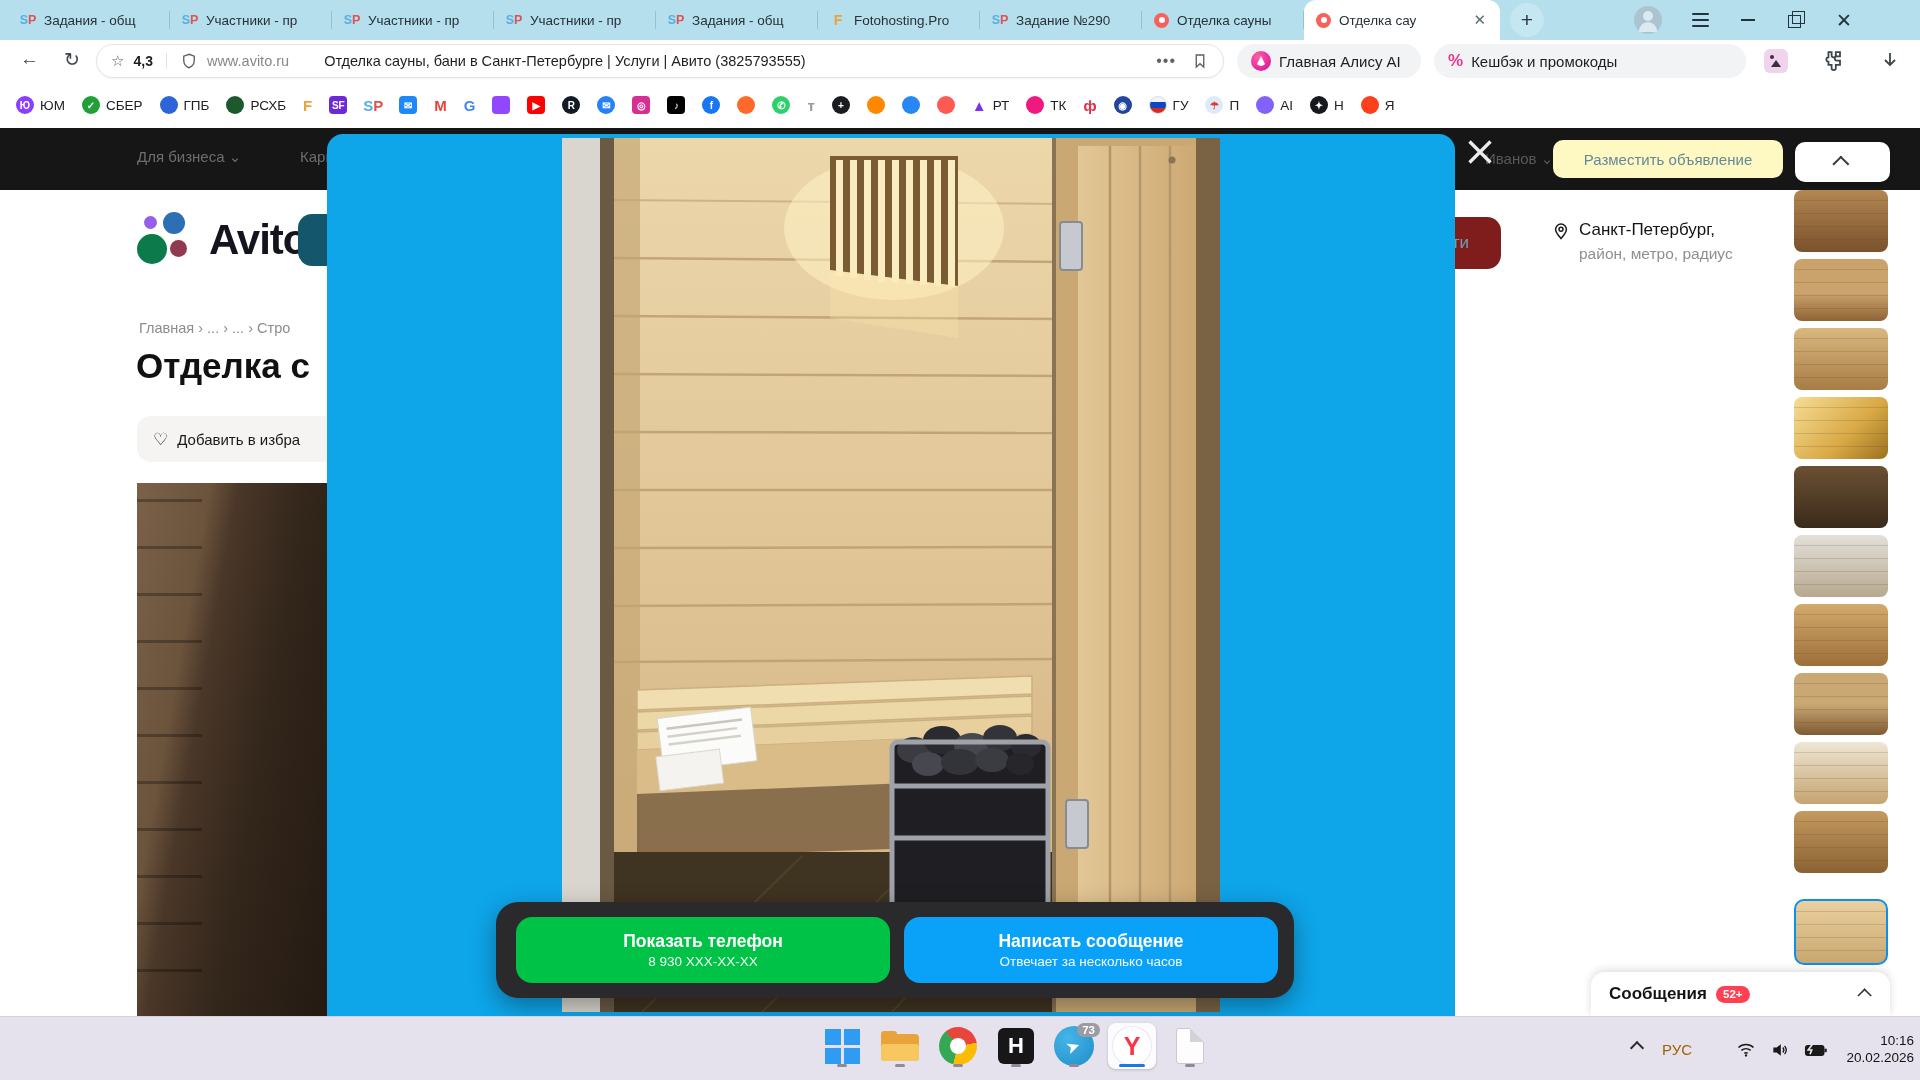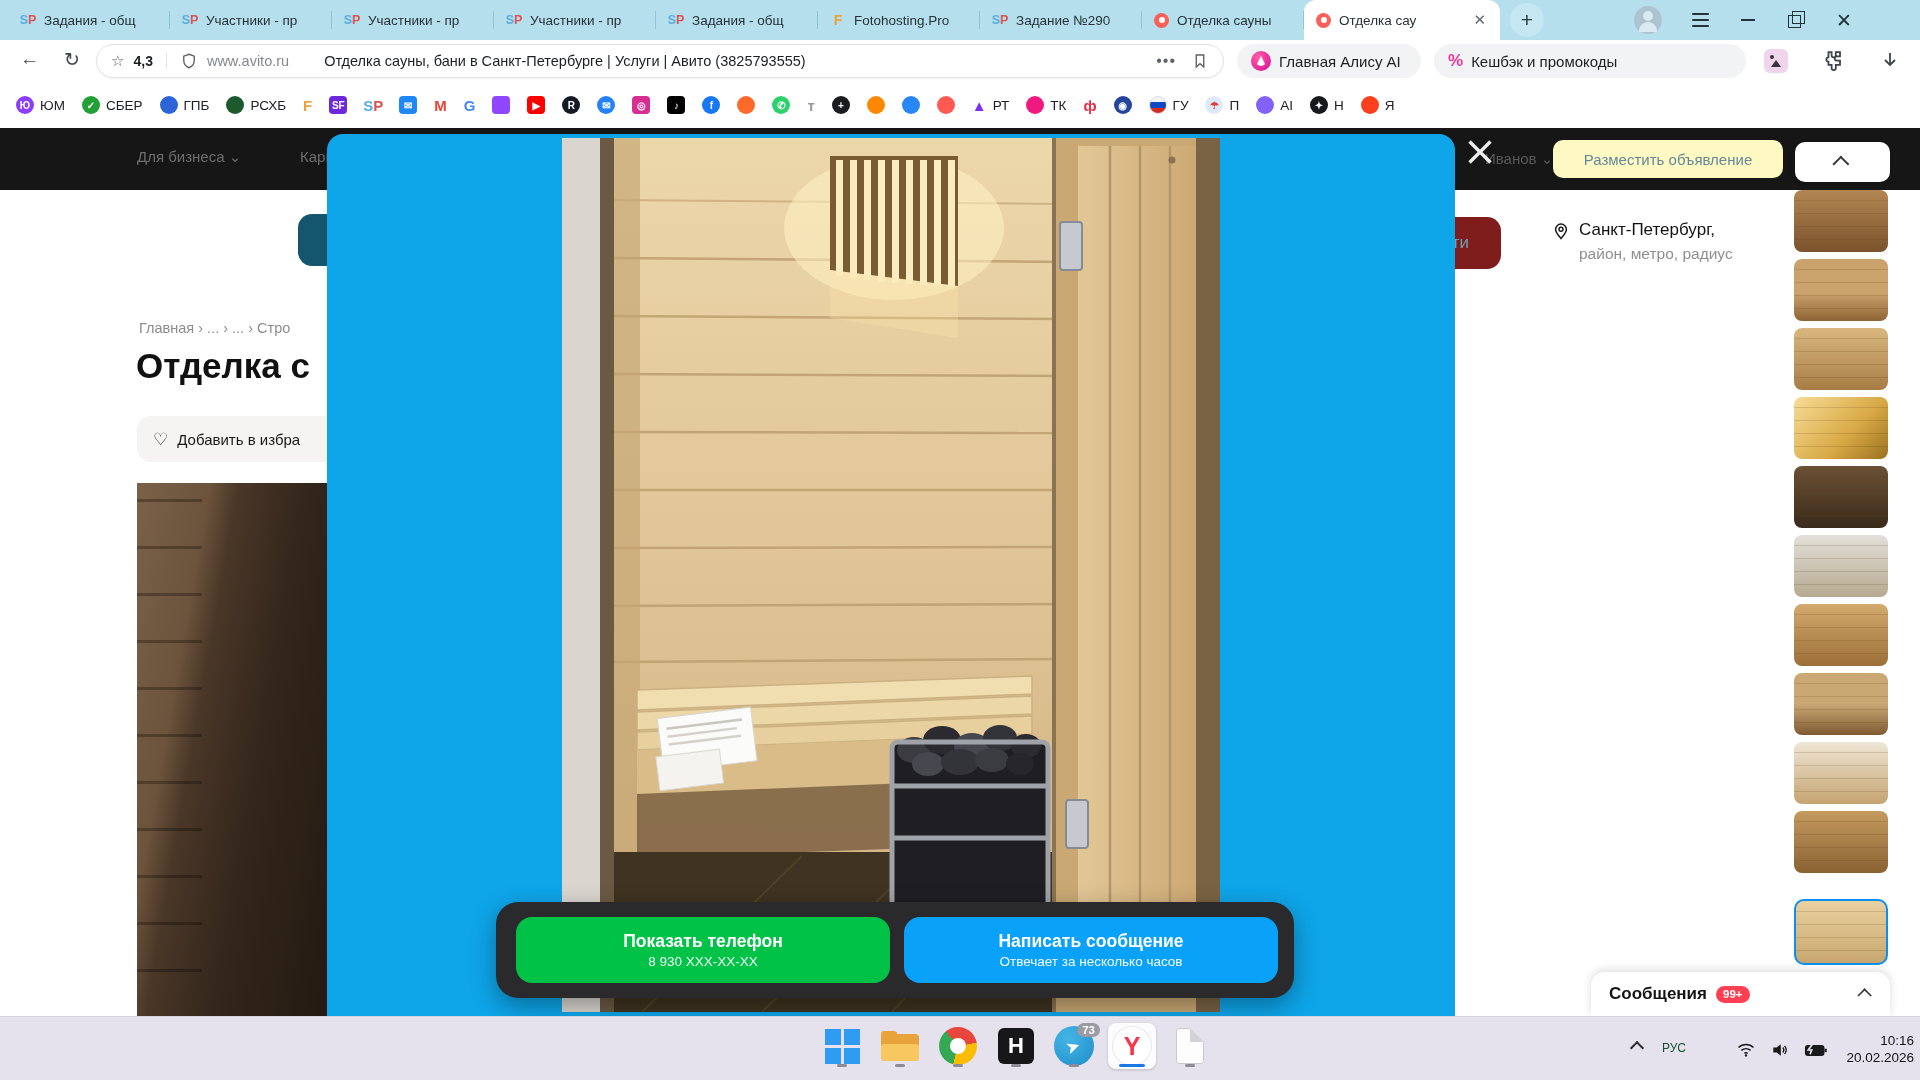--- a/index.html
+++ b/index.html
@@ -151,21 +151,21 @@
   .chrome-ic { width:38px; height:38px; border-radius:50%; background:conic-gradient(from -40deg, #e8453c 0 120deg, #fbbc05 120deg 235deg, #34a853 235deg 360deg); position:relative; }
   .chrome-ic::after { content:""; position:absolute; left:11px; top:11px; width:16px; height:16px; border-radius:50%; background:#fff; }
   .h-ic { width:36px; height:36px; background:#17171a; border-radius:6px; color:#fff; font-weight:800; font-size:22px; display:flex; align-items:center; justify-content:center; }
   .tg-ic { width:40px; height:40px; border-radius:50%; background:radial-gradient(circle at 35% 30%, #45b5e8, #1f8dc8); color:#fff; display:flex; align-items:center; justify-content:center; font-size:17px; }
   .tg-ic span { transform:rotate(-20deg) translateX(-1px); }
   .tb-badge { position:absolute; top:0px; right:-2px; background:#9b9ba3; color:#fff; font-size:11.5px; font-weight:700; border-radius:9px; padding:1px 5px; }
   .ya-ic { width:38px; height:38px; border-radius:50%; background:#fff; box-shadow:0 0 0 1px rgba(0,0,0,.08); display:flex; align-items:center; justify-content:center; font-size:25px; font-weight:800; color:#fb3347; }
   .note-ic { position:relative; width:28px; height:36px; background:#fdfdfd; border:1px solid #c9c9cf; border-radius:3px; }
   .note-ic::before { content:""; position:absolute; right:-1px; top:-1px; border:7px solid; border-color:#e6e2ed #e6e2ed #d2d2d8 #d2d2d8; }
   .tray-chev { position:absolute; left:1632px; top:26px; width:10px; height:10px; border-left:2px solid #2b2b2b; border-top:2px solid #2b2b2b; transform:rotate(45deg); }
-  .tray-lang { position:absolute; left:1662px; top:24px; font-size:12px; color:#14532d; }
+  .tray-lang { position:absolute; left:1662px; top:24px; font-size:15px; color:#a16207; }
   .tray-ic { position:absolute; top:23px; width:20px; height:20px; color:#1a1a1a; }
   .tray-clock { position:absolute; left:1822px; top:15px; width:92px; text-align:right; font-size:13.5px; color:#141414; line-height:17px; }
 
   .ico-svg { width:100%; height:100%; display:block; }
 </style>
 </head>
 <body>
 
 <div class="screen">
 
@@ -403,20 +403,29 @@
     </div>
 
   <div class="pagearea">
     <div class="darkstrip">
       <span class="dim-nav" style="left:137px;">Для бизнеса ⌄</span>
       <span class="dim-nav" style="left:300px;">Карь</span>
       <span class="dim-user">Иванов ⌄</span>
       <div class="dim-post-btn">Разместить объявление</div>
     </div>
 
+    <div class="avito-logo">
+      <span class="logo-dots">
+          <i class="d1"></i>
+          <i class="d2"></i>
+          <i class="d3"></i>
+          <i class="d4"></i>
+        </span>
+      <span class="logo-word">Avito</span>
+    </div>
     <div class="cat-btn-frag"></div>
     <div class="breadcrumb">Главная  ›  ...  ›  ...  ›  Стро</div>
     <div class="page-title">Отделка с</div>
     <div class="fav-btn">
       <span class="heart">♡</span>
       <span>Добавить в избра</span>
     </div>
     <div class="under-photo"></div>
 
     <div class="find-btn-frag">йти</div>
@@ -562,21 +571,21 @@
       <div class="thumb" style="top: 345px;"></div>
       <div class="thumb" style="top: 414px;"></div>
       <div class="thumb" style="top: 483px;"></div>
       <div class="thumb" style="top: 552px;"></div>
       <div class="thumb" style="top: 621px;"></div>
       <div class="thumb active" style="top: 709px;"></div>
     </div>
 
   <div class="msg-panel">
     <span class="mlabel">Сообщения</span>
-    <span class="msg-badge">99+</span>
+    <span class="msg-badge">52+</span>
     <span class="spacer"></span>
     <span class="chev-up" style="transform:rotate(45deg) translateY(2px) scale(.85);"></span>
   </div>
 
   <div class="taskbar">
     <div class="tb-icons">
       <div class="tb-item">
         <span class="win-logo">
             <i></i>
             <i></i>

